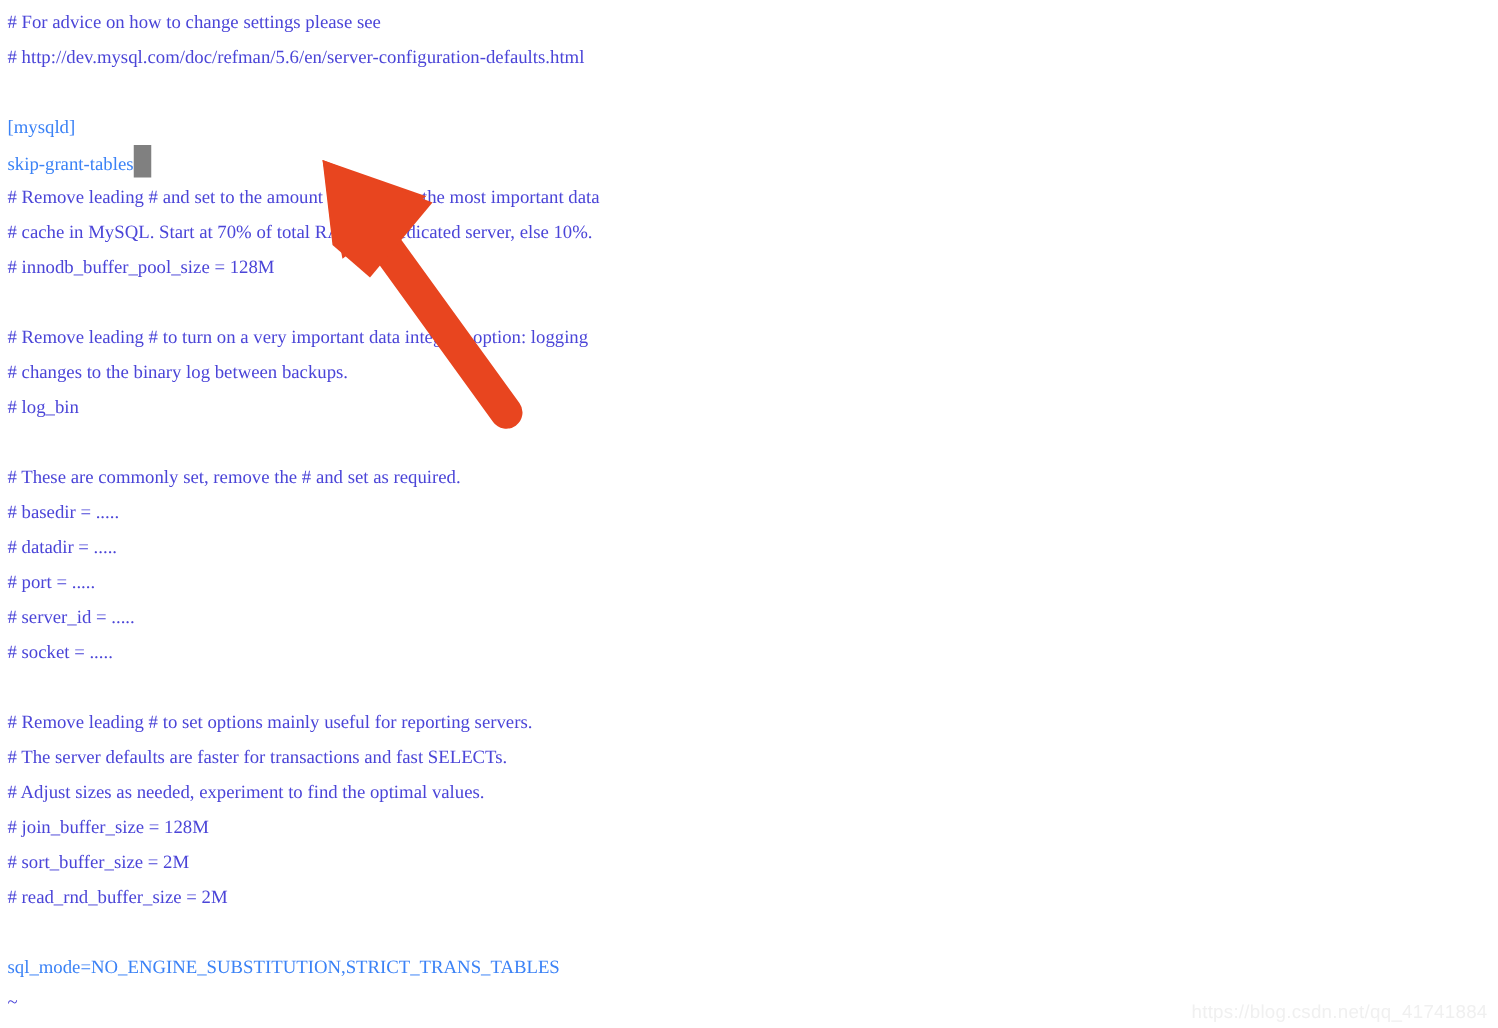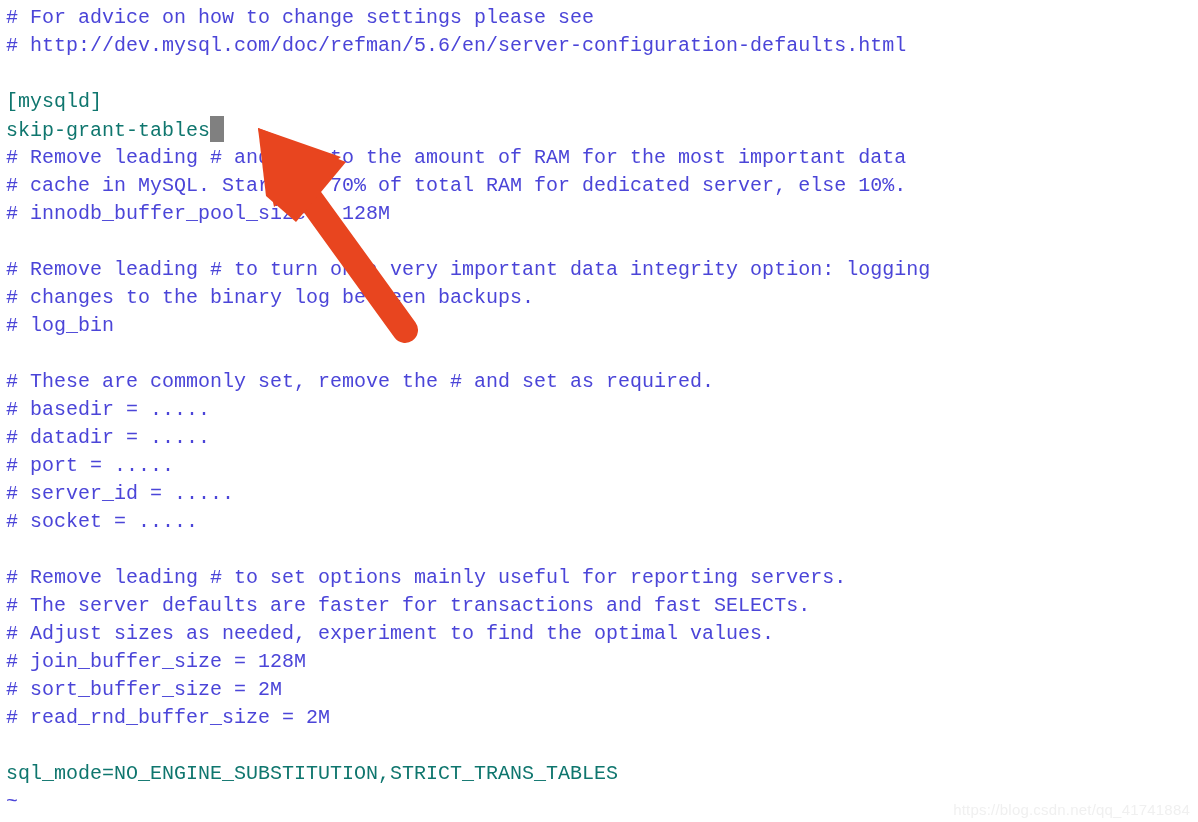--- a/index.html
+++ b/index.html
@@ -23,35 +23,35 @@
 
   
   #buffer {
     position: absolute;
     left: 0;
     top: 0;
     width: 1198px;
     height: 822px;
     padding: 4px 0 0 6px;
     box-sizing: border-box;
-    font-family: Liberation Mono, monospace;
-    font-size: 20px;
+    font-family: Liberation Serif, serif;
+    font-size: 15px;
     line-height: 28px;
     letter-spacing: 0px;
     white-space: pre;
     -webkit-font-smoothing: antialiased;
   }
 
   .line {
     height: 28px;
     white-space: pre;
     position: relative;
   }
   .line.comment { color: #4b45d8; }
-  .line.code    { color: #0f766e; }
+  .line.code    { color: #3b82f6; }
   .line.tilde   { color: #4b45d8; }
   .line.blank   { color: transparent; }
 
   
   .cursor-block {
     display: inline-block;
     width: 14px;
     height: 26px;
     vertical-align: -6px;
     background: #808080;

